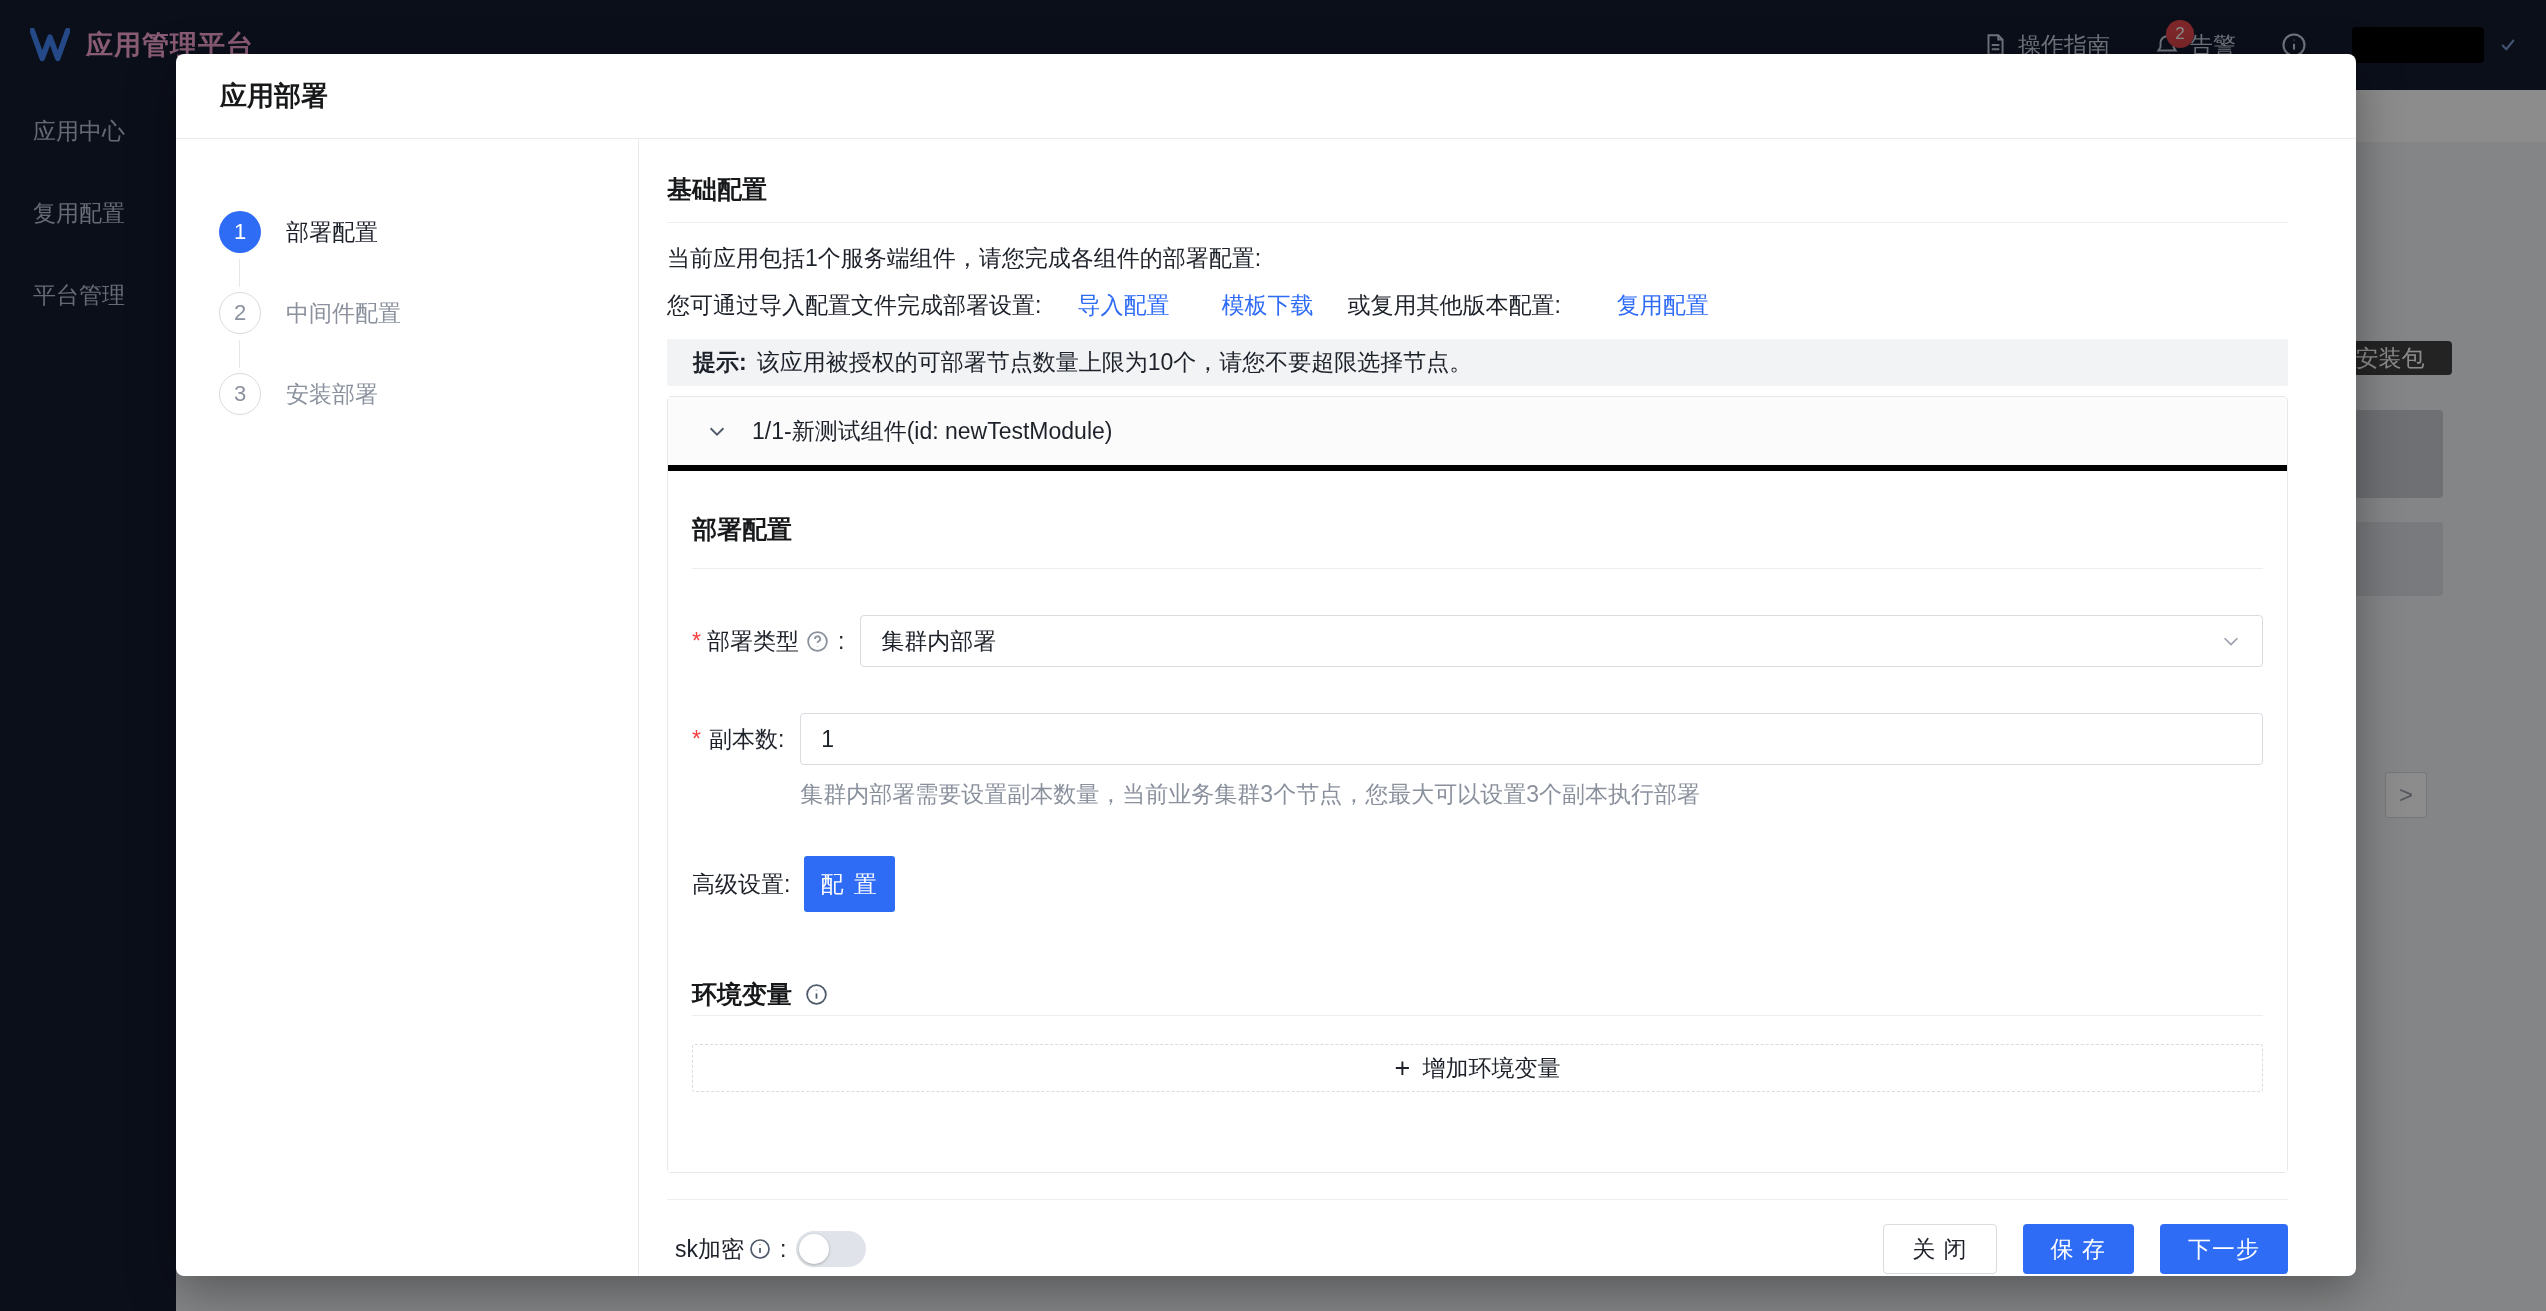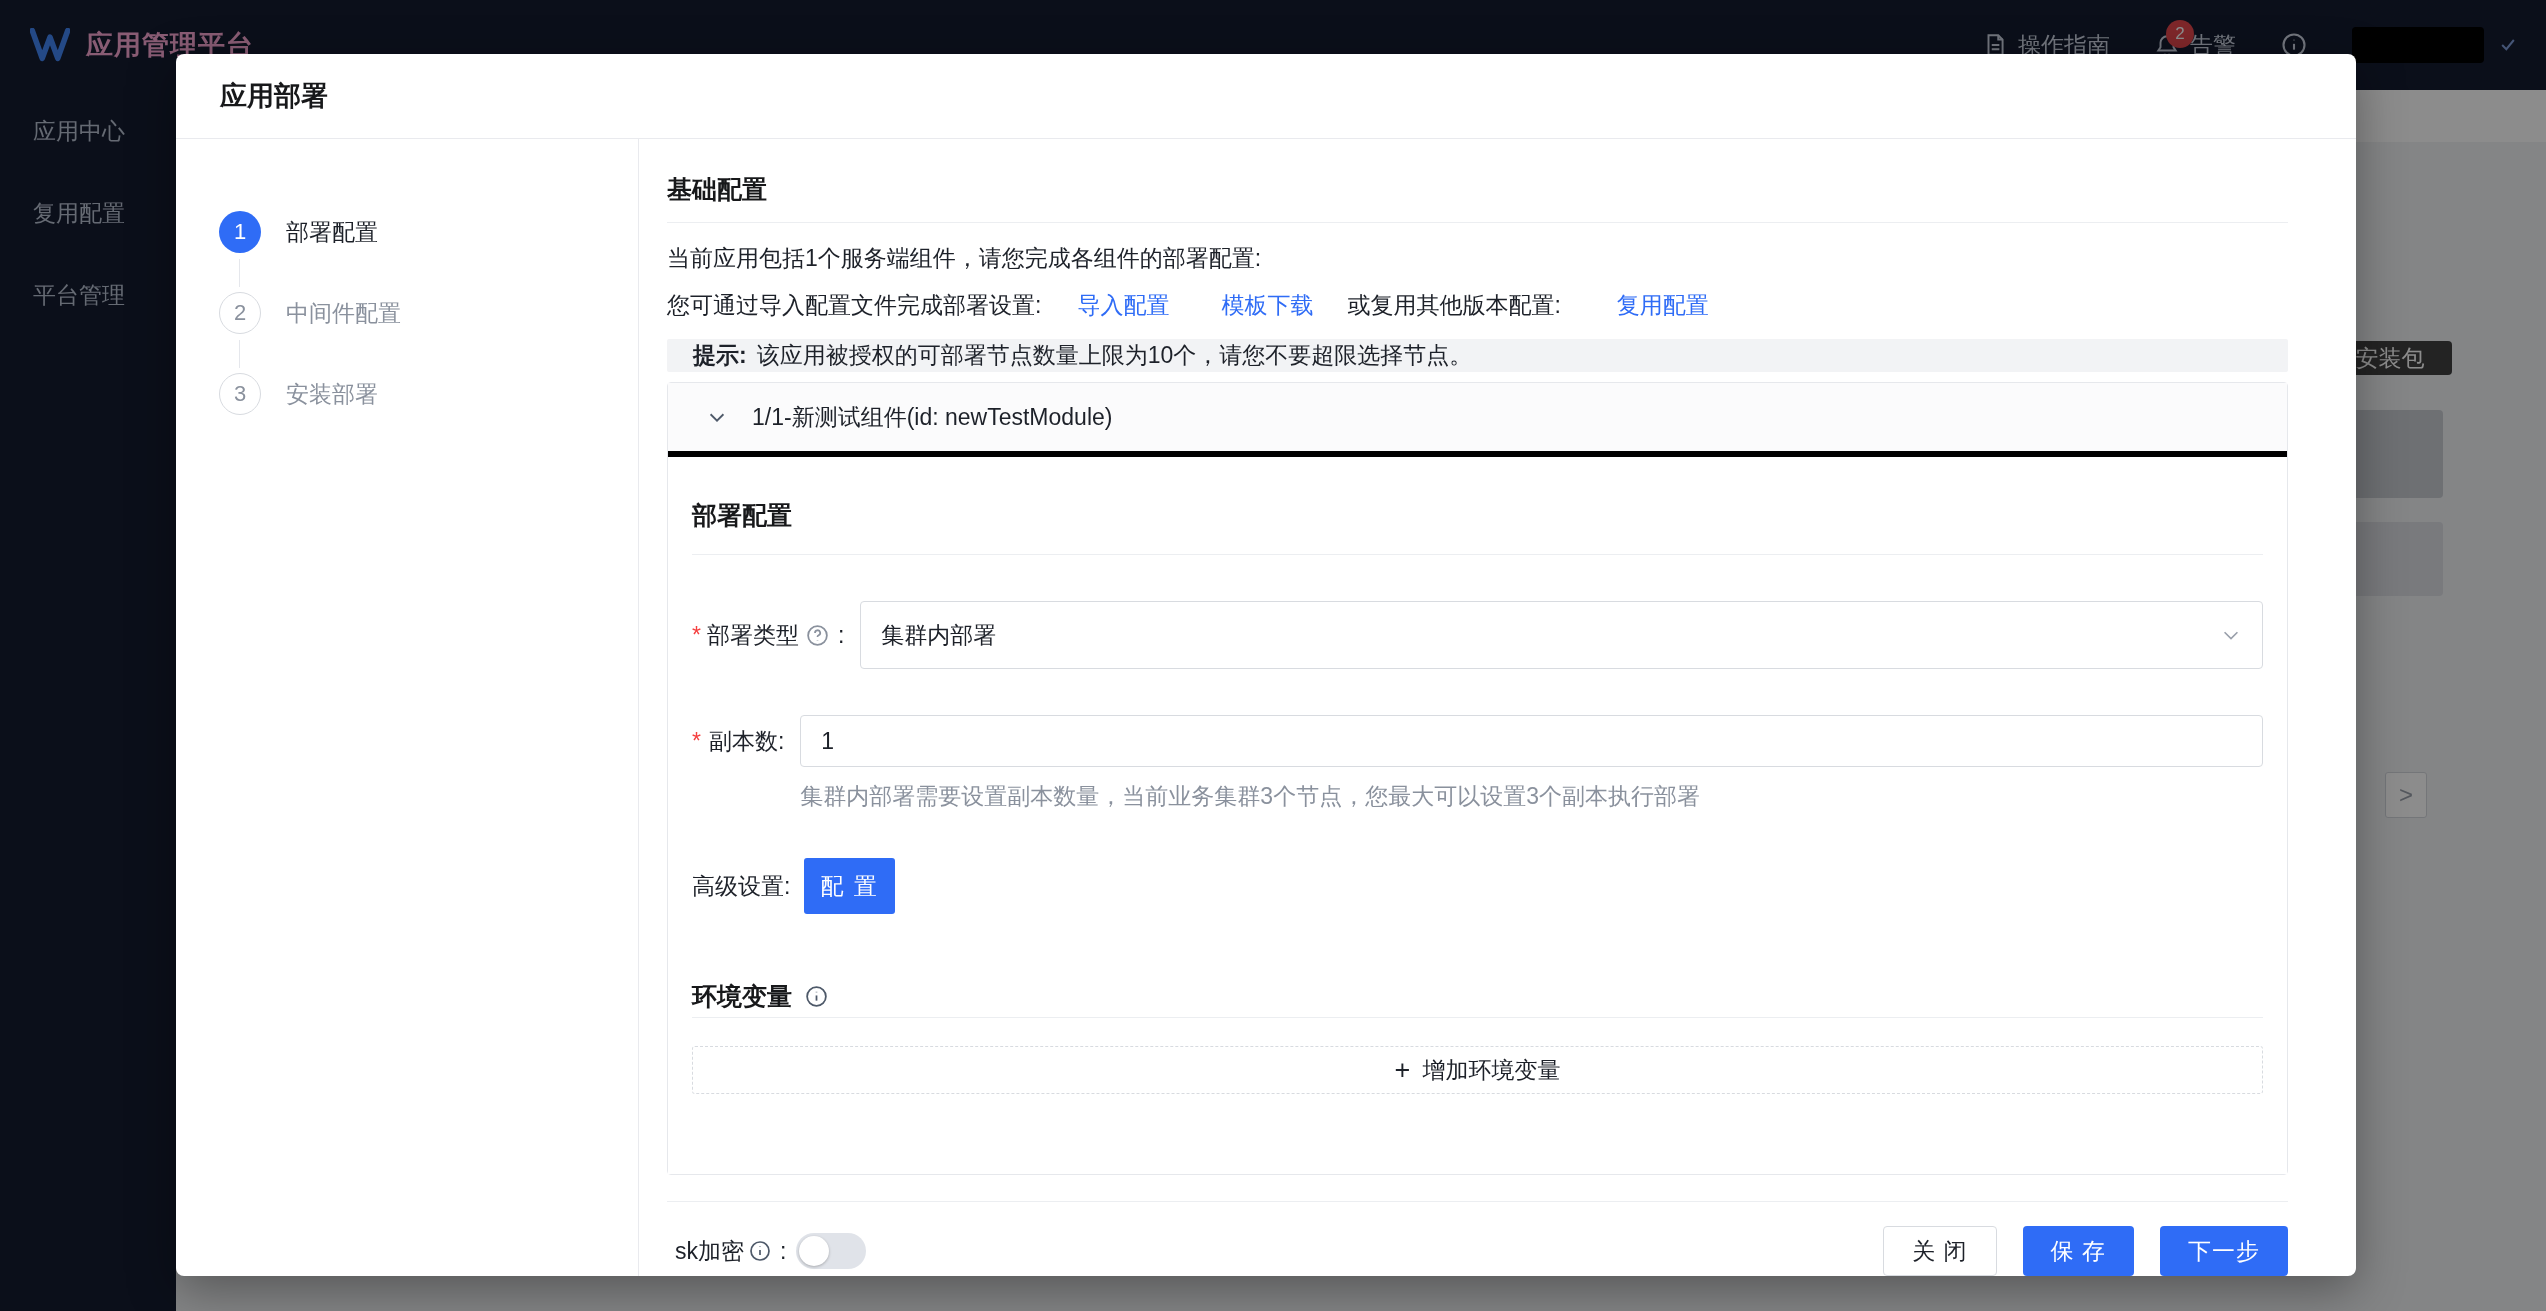--- a/index.html
+++ b/index.html
@@ -108,21 +108,21 @@
 
   .sub-title { margin-top:42px; font-size:25px; font-weight:700; color:#17181a; padding-bottom:22px; border-bottom:1px solid #eceef1; }
   .form-row { margin-top:46px; display:flex; align-items:center; }
   .form-row.top { align-items:flex-start; }
   .form-row.top .req, .form-row.top .lbl { line-height:52px; }
   .req { color:#f53f3f; margin-right:6px; }
   .lbl { color:#1d2129; white-space:nowrap; }
   .q-icon { margin:0 6px; color:#8a919d; display:flex; align-items:center; }
   .colon { margin:0 16px 0 2px; }
   .select-box {
-    flex:1; height:68px; border:1px solid #d8dbe0; border-radius:4px;
+    flex:1; height:52px; border:1px solid #d8dbe0; border-radius:4px;
     display:flex; align-items:center; padding:0 20px; color:#1d2129; cursor:pointer; background:#fff;
   }
   .sel-chev { margin-left:auto; color:#9aa0ab; }
   .field-col { flex:1; min-width:0; }
   .text-input {
     width:100%; height:52px; border:1px solid #d8dbe0; border-radius:4px;
     padding:0 20px; font-size:23px; color:#1d2129; outline:none; font-family:inherit; background:#fff;
   }
   .helper { margin-top:14px; color:#8a919d; }
   .mini-btn {

